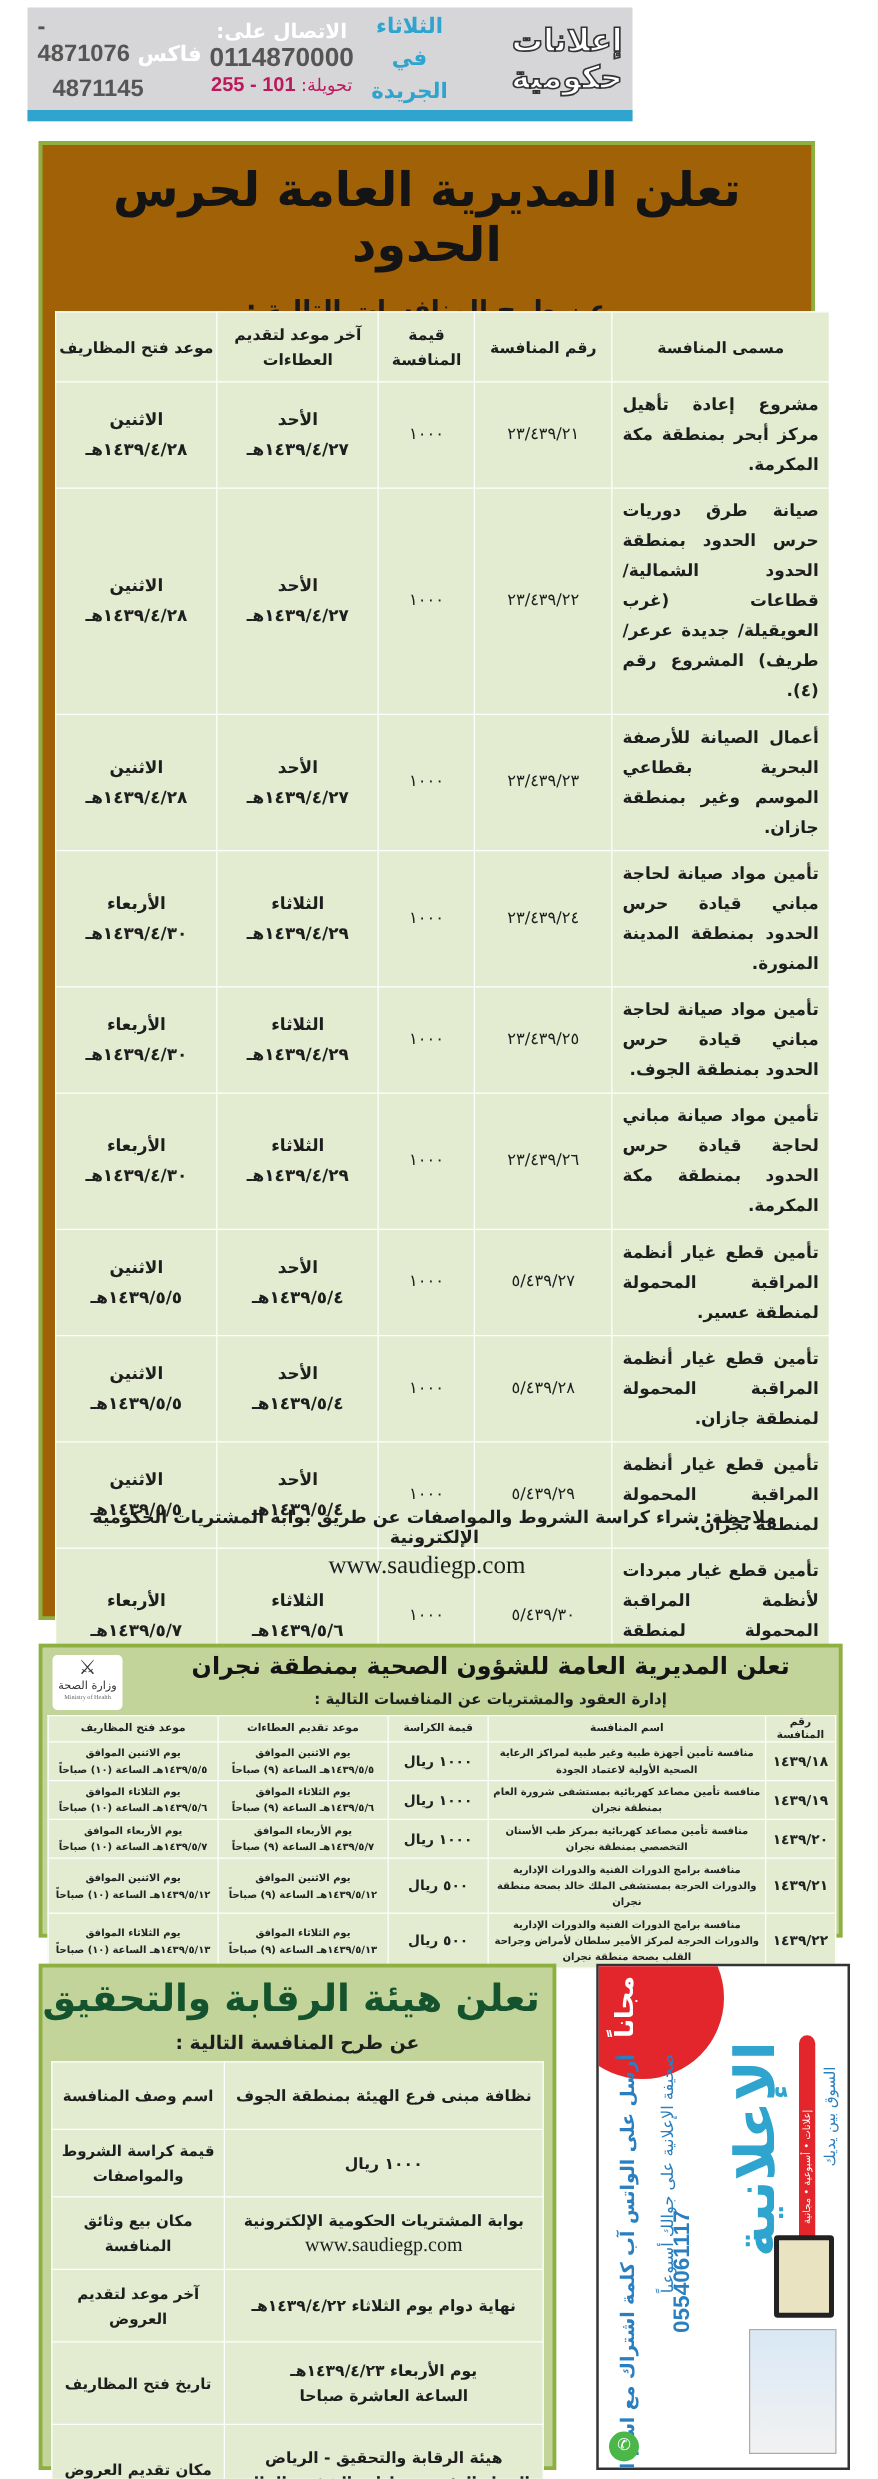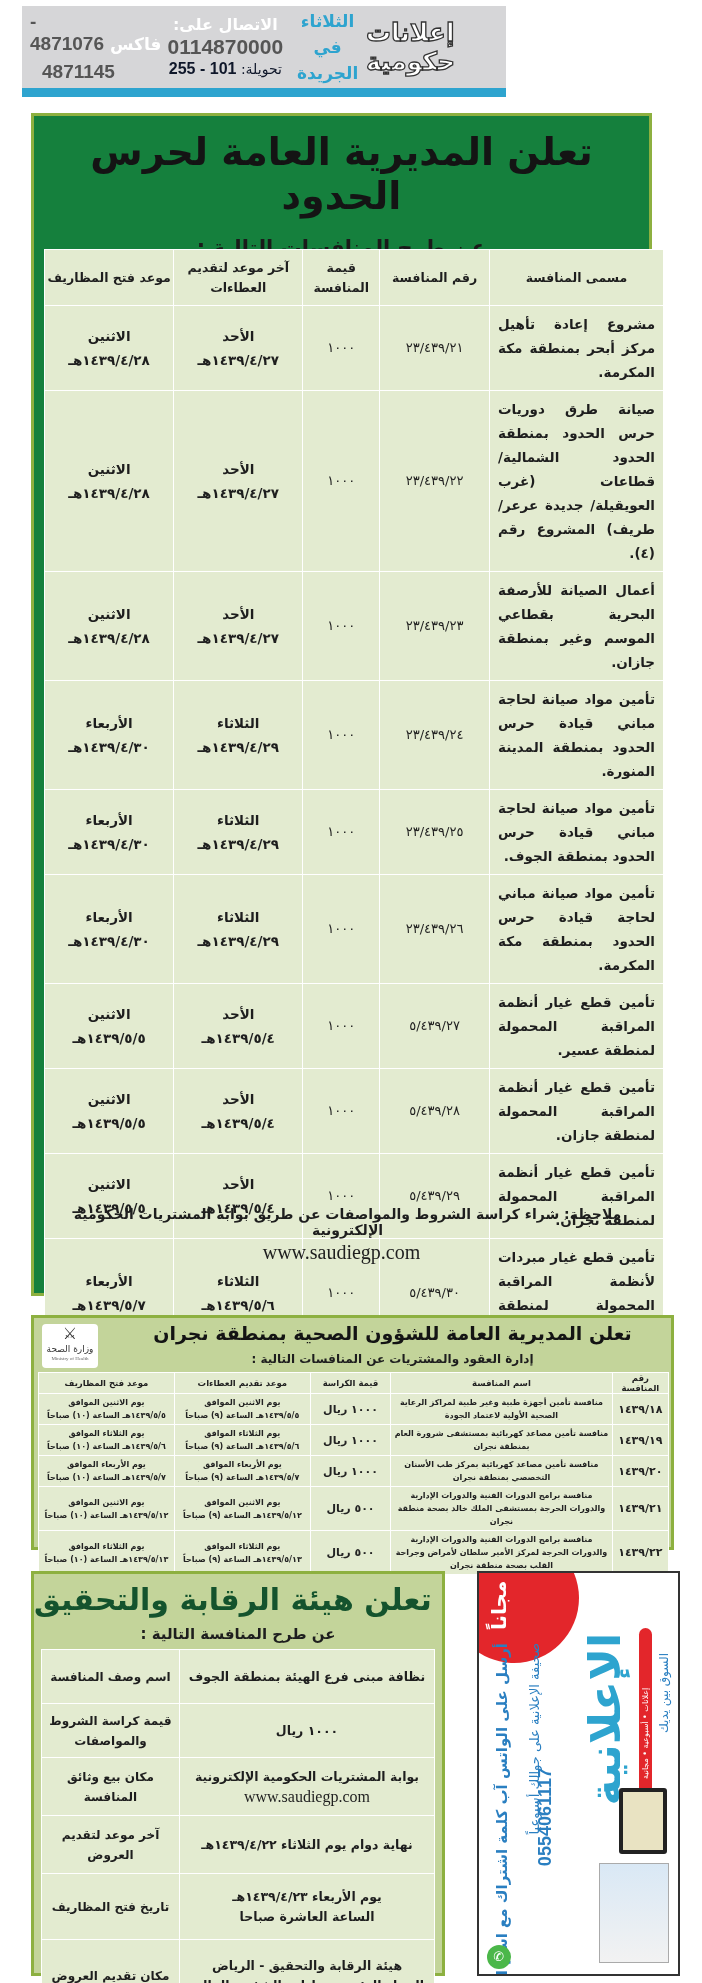--- a/index.html
+++ b/index.html
@@ -5,34 +5,34 @@
   * { box-sizing: border-box; margin: 0; padding: 0; }
   html, body { width: 702px; background: #ffffff; }
   body { font-family: "DejaVu Sans", sans-serif; color: #1a1a1a; position: relative; height: 1983px; overflow: hidden; }
 
   
   .banner { position: absolute; left: 22px; top: 6px; width: 484px; height: 91px; background: #d6d6d8; }
   .banner-bar { position: absolute; left: 22px; top: 88px; width: 484px; height: 9px; background: #2ea4cf; }
   .banner { width: 484px; }
   .banner-wrap { position: absolute; left: 22px; top: 6px; width: 484px; height: 91px; }
   .banner-inner { position: absolute; inset: 0; display: flex; flex-direction: row; align-items: center; padding: 0 8px; }
-  .b-title { font-family: "DejaVu Sans", sans-serif; font-weight: bold; font-size: 25px; color: #fff; -webkit-text-stroke: 1.3px #333; letter-spacing: -1px; width: 155px; text-align: left; }
+  .b-title { font-family: "DejaVu Sans", sans-serif; font-weight: bold; font-size: 25px; color: #fff; -webkit-text-stroke: 1.3px #333; letter-spacing: -1px; width: 155px; text-align: right; }
   .b-promo { width: 90px; color: #2ea4cf; font-weight: bold; font-size: 17px; line-height: 26px; text-align: center; }
   .b-contact { width: 150px; text-align: center; }
   .b-contact .lbl { color: #fff; font-weight: bold; font-size: 16px; line-height: 20px; }
   .b-contact .phone { color: #555; font-weight: bold; font-size: 21px; line-height: 24px; font-family: "Liberation Sans", sans-serif; }
-  .b-contact .ext { color: #0f172a; font-size: 14px; line-height: 20px; }
+  .b-contact .ext { color: #be185d; font-size: 14px; line-height: 20px; }
   .b-contact .ext b { font-family: "Liberation Sans", sans-serif; font-size: 16px; }
   .b-fax { flex: 1; text-align: left; direction: ltr; }
   .b-fax .line1 { color: #555; font-weight: bold; font-size: 19px; font-family: "Liberation Sans", sans-serif; }
   .b-fax .line1 .fx { color: #fff; font-family: "DejaVu Sans", sans-serif; font-size: 17px; margin-left: 6px; }
   .b-fax .line2 { color: #555; font-weight: bold; font-size: 19px; font-family: "Liberation Sans", sans-serif; margin-top: 6px; padding-left: 12px; }
 
   
-  .notice1 { position: absolute; left: 31px; top: 113px; width: 621px; height: 1183px; background: #15803d; border: 3px solid #8db040; }
+  .notice1 { position: absolute; left: 31px; top: 113px; width: 621px; height: 1183px; background: #a16207; border: 3px solid #8db040; }
   .n1-title { text-align: center; font-weight: bold; font-size: 38px; color: #141414; margin-top: 14px; letter-spacing: -0.5px; }
   .n1-sub { text-align: center; font-weight: bold; font-size: 21px; color: #1a1a1a; margin-top: 18px; }
   table.tend { position: absolute; left: 10px; top: 133px; width: 620px; border-collapse: collapse; background: #e3ebd0; }
   table.tend th, table.tend td { border: 1.5px solid #ffffff; font-weight: bold; color: #1e1e1e; }
   table.tend th { font-size: 12.5px; height: 56px; text-align: center; line-height: 20px; }
   table.tend td { font-size: 13.5px; text-align: center; line-height: 24px; padding: 4px 6px; }
   table.tend td.name { text-align: justify; text-align-last: right; padding: 6px 8px; }
   table.tend td.num { font-family: "DejaVu Sans", sans-serif; font-weight: normal; font-size: 13px; letter-spacing: 1px; }
   table.tend td.val { font-weight: normal; font-size: 13px; letter-spacing: 2px; }
   .col-name { width: 163px; } .col-num { width: 103px; } .col-val { width: 72px; } .col-dl { width: 121px; } .col-op { width: 121px; }

